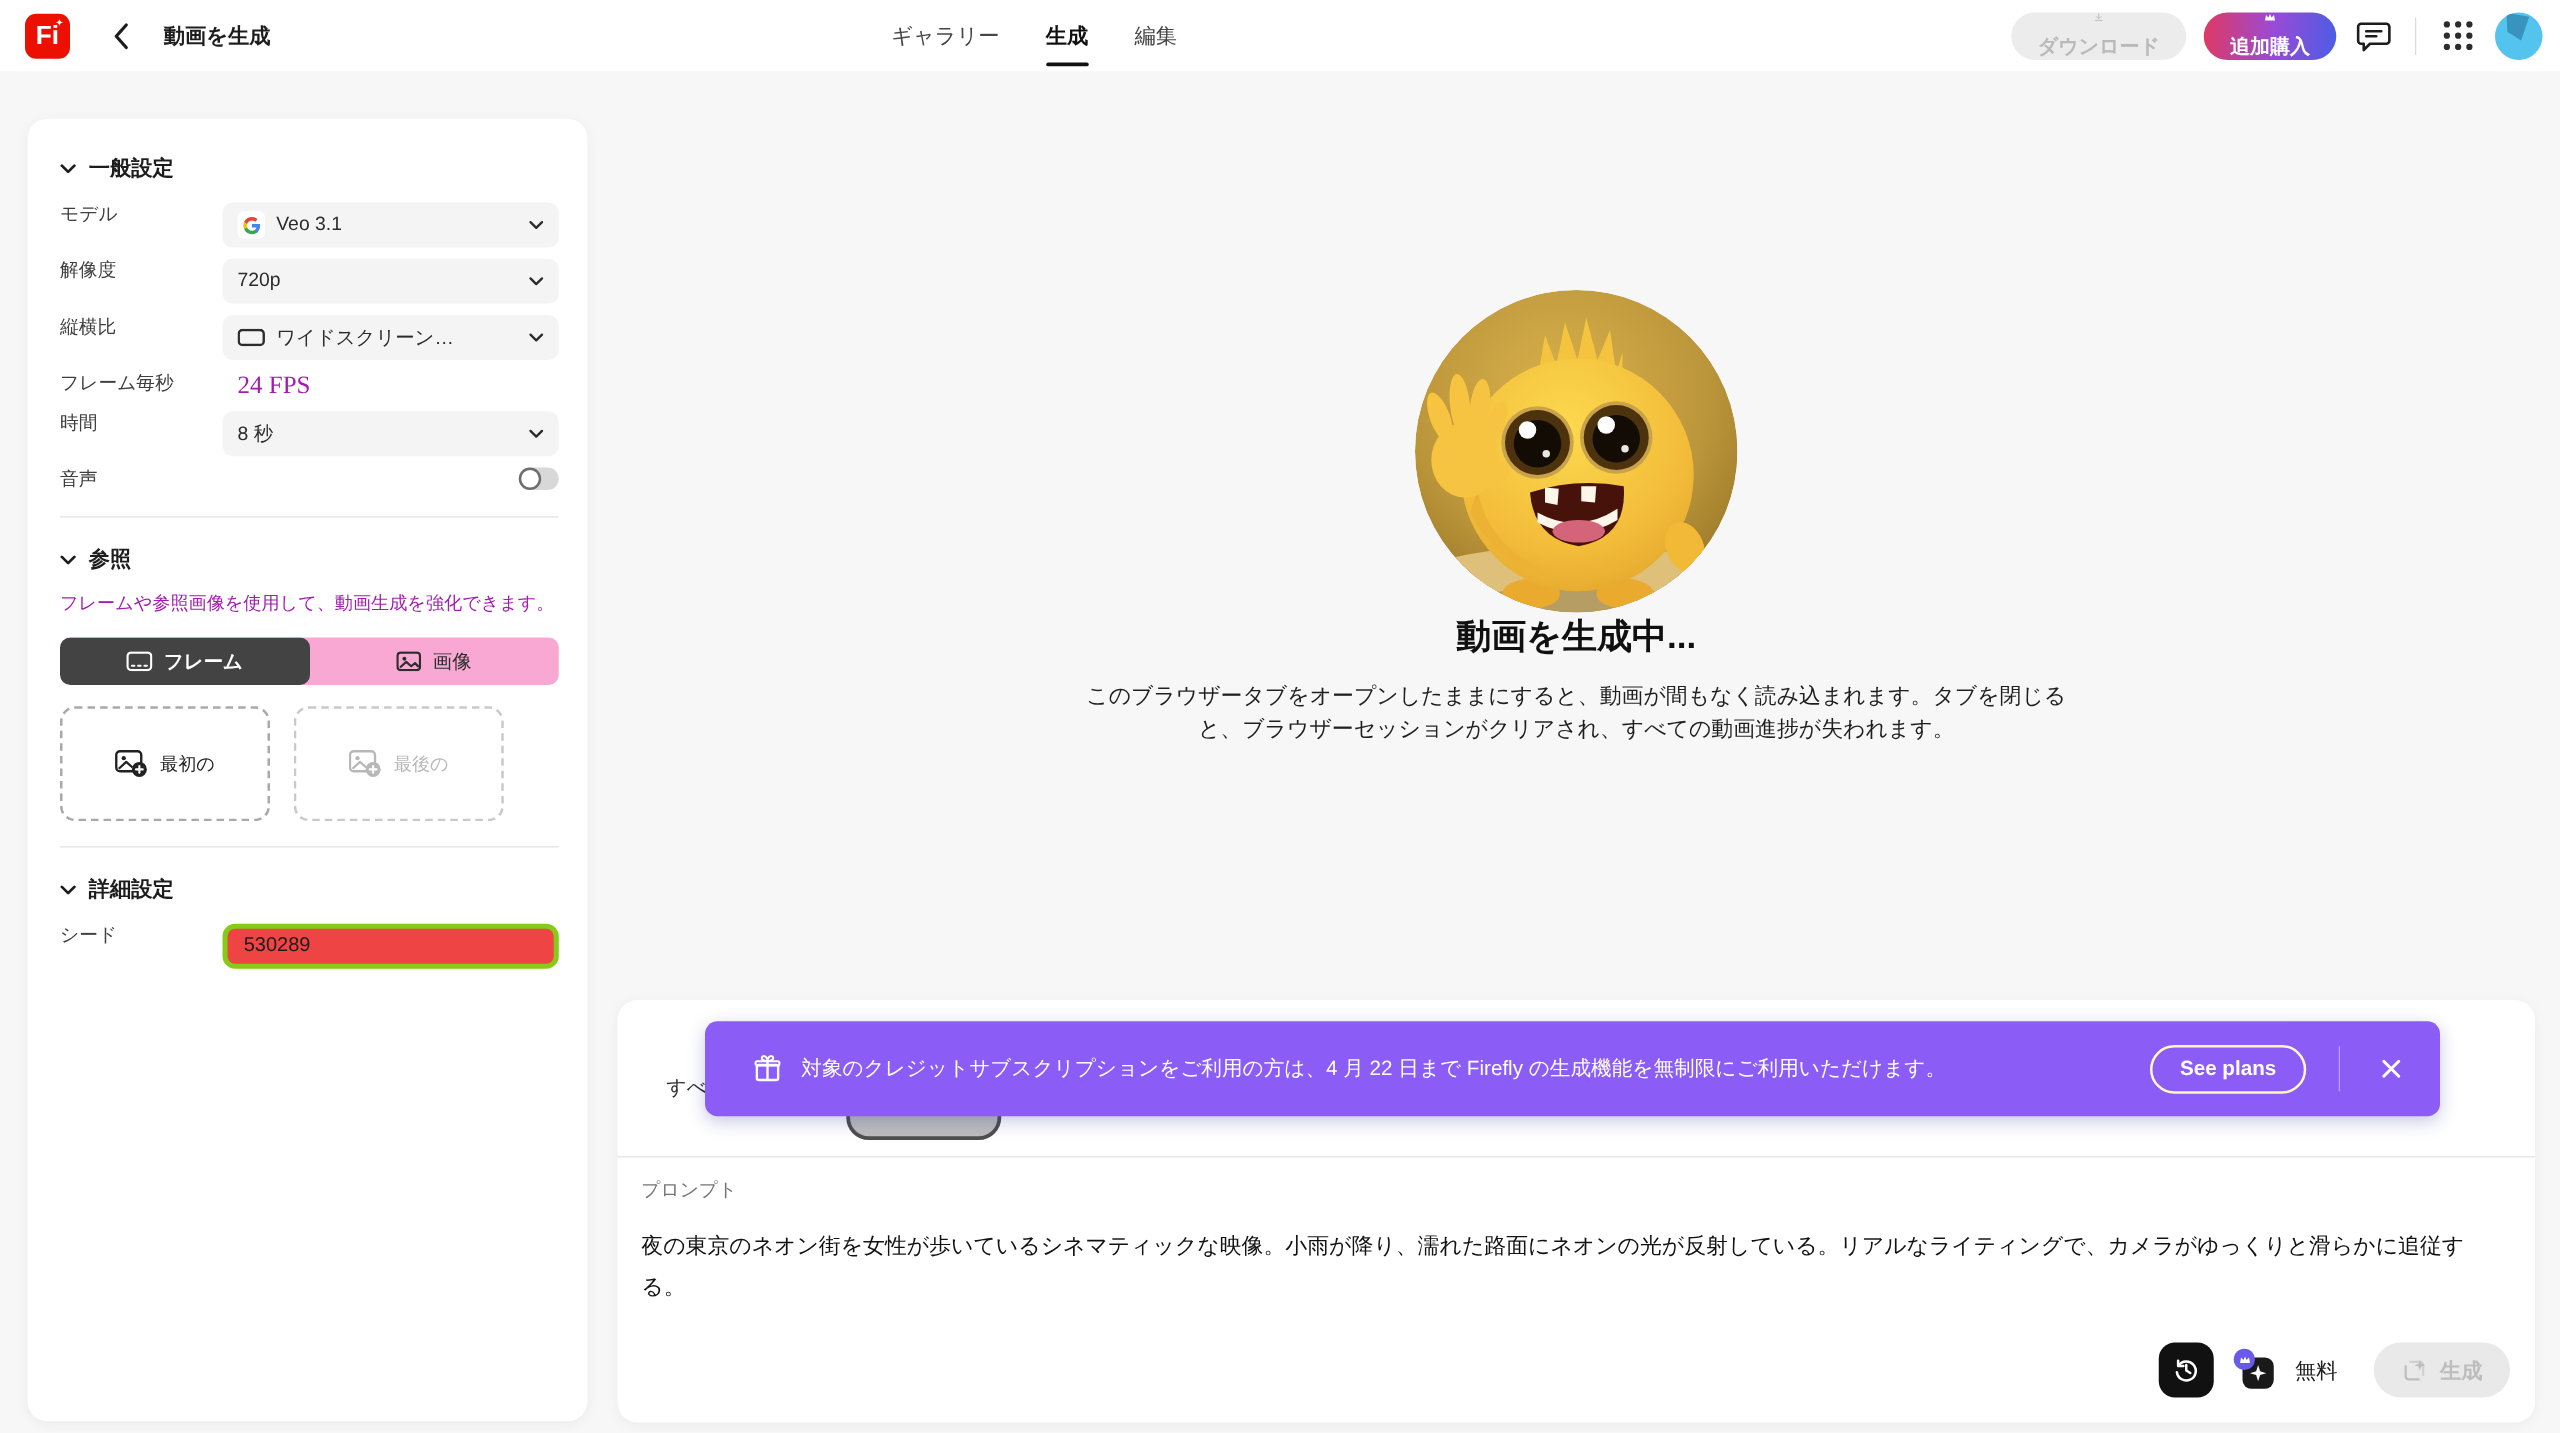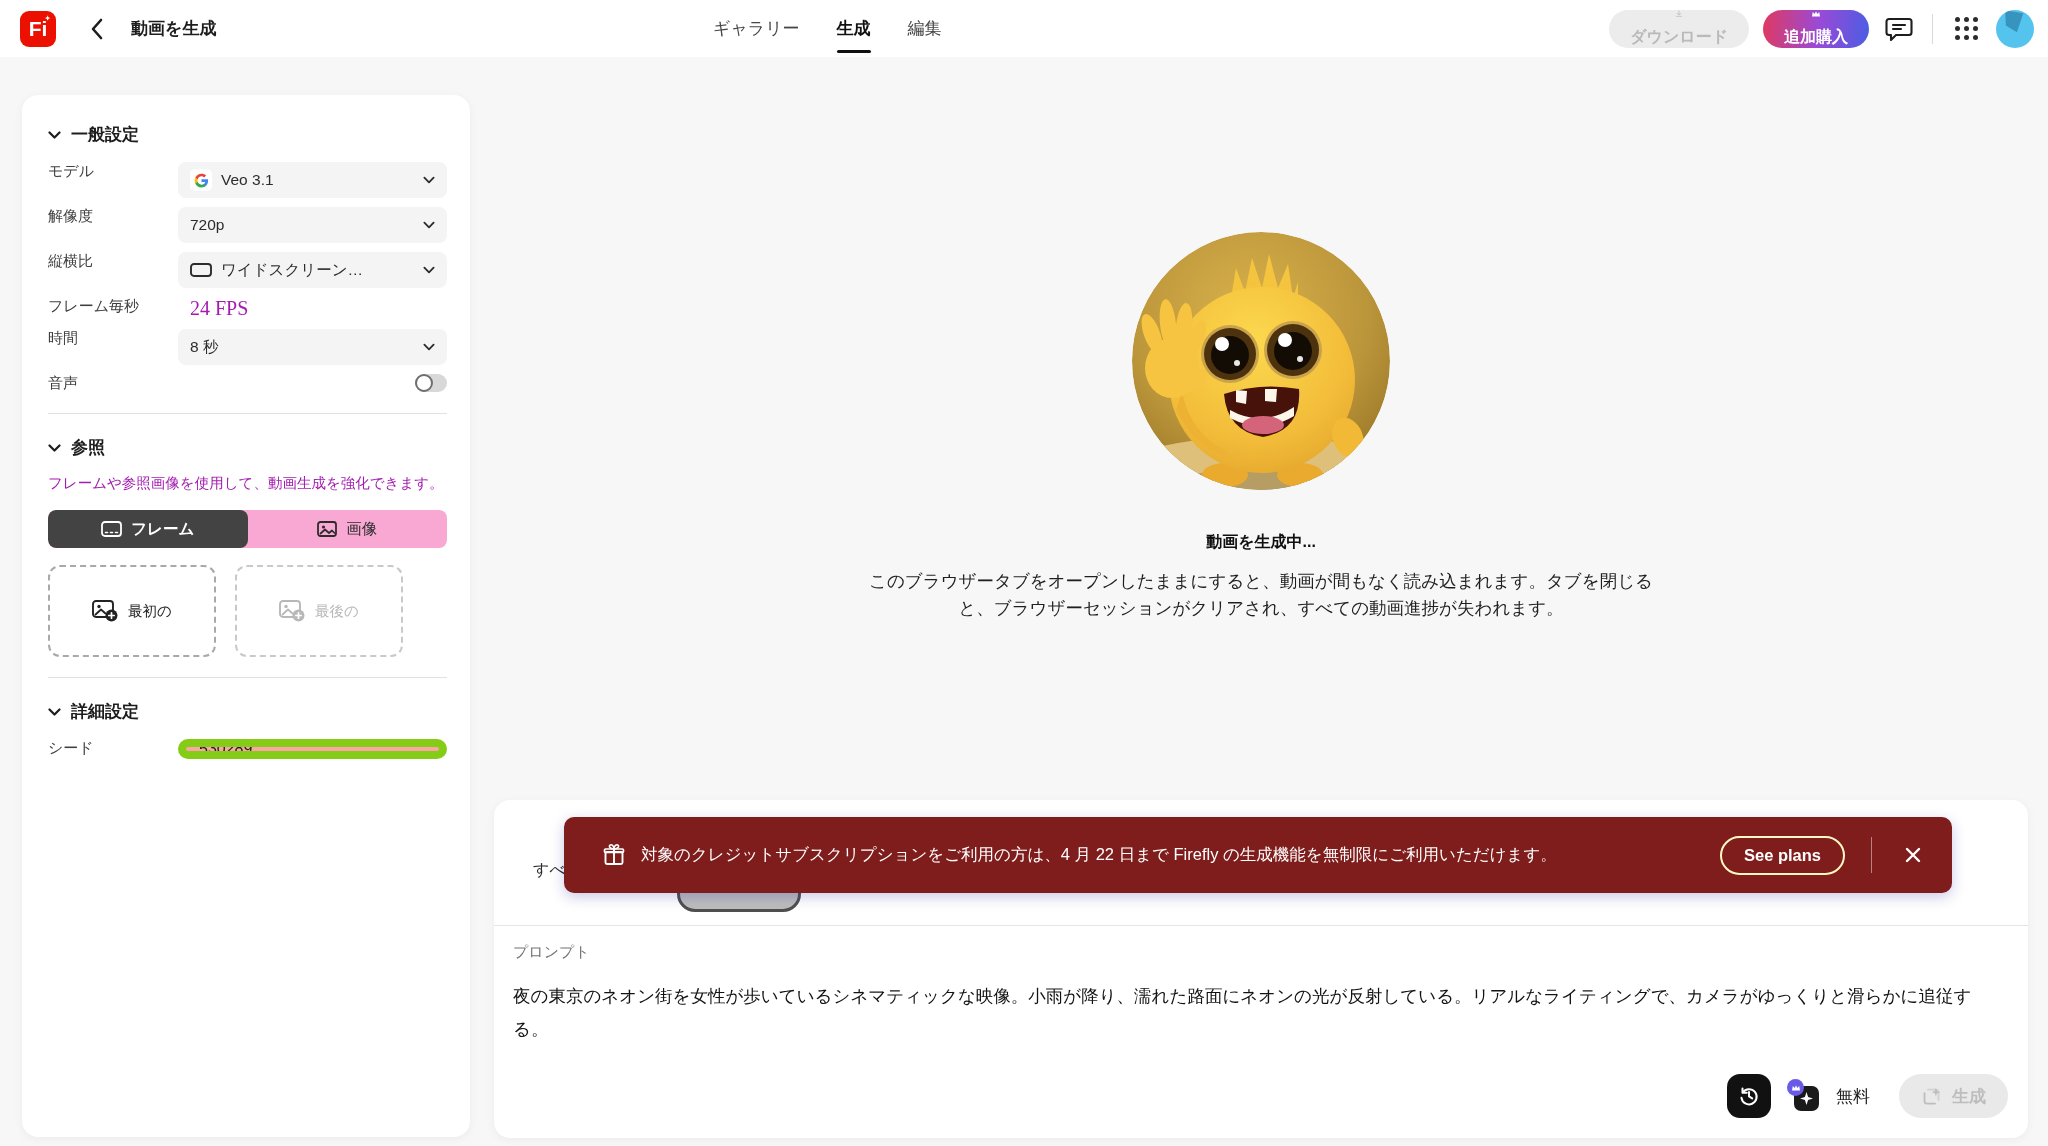--- a/index.html
+++ b/index.html
@@ -46,46 +46,46 @@
   .toggle{width:32px;height:18px;border-radius:9px;background:#d8d8d8;position:relative;cursor:pointer;}
   .toggle .knob{position:absolute;left:0px;top:0px;width:18px;height:18px;border-radius:50%;background:#fff;border:2px solid #6e6e6e;}
   .side-divider{border:none;border-top:1px solid #e2e2e2;margin:20px 0 22px 0;}
   .sec-desc{font-size:14.5px;color:#a21caf;line-height:21px;margin:-2px 0 16px 0;}
   .segmented{display:flex;height:38px;background:#f9a8d4;border-radius:8px;overflow:hidden;margin-bottom:17px;}
   .segment{flex:1;display:flex;align-items:center;justify-content:center;gap:9px;font-size:15.5px;color:#2c2c2c;cursor:pointer;}
   .segment.active{background:#434343;color:#fff;border-radius:8px;font-weight:600;}
   .upload-row{display:flex;gap:19px;}
   .upload-box{width:168px;height:92px;border:2px dashed #a9a9a9;border-radius:12px;display:flex;align-items:center;justify-content:center;gap:10px;font-size:14.5px;color:#222;cursor:pointer;background:#fff;}
   .upload-box.disabled{color:#b8b8b8;border-color:#c9c9c9;cursor:default;}
-  .seed-input{flex:1;height:20px;border:8px solid #84cc16;border-radius:10px;background:#fca5a5;font-size:16px;color:#1d1d1d;padding:0 13px;font-family:inherit;}
+  .seed-input{flex:1;height:36px;border:4px solid #84cc16;border-radius:10px;background:#ef4444;font-size:16px;color:#1d1d1d;padding:0 13px;font-family:inherit;}
 
   
   .main-area{position:absolute;left:474px;right:0;top:57px;display:flex;flex-direction:column;align-items:center;z-index:1;}
   .hero-circle{margin-top:175px;width:258px;height:258px;border-radius:50%;overflow:hidden;}
-  .status-title{margin-top:42px;font-size:16px;font-weight:bold;color:#101010;}
+  .status-title{font-size:28px;font-weight:bold;color:#101010;}
   .status-body{margin-top:15px;max-width:800px;text-align:center;font-size:17.5px;line-height:27px;color:#1f1f1f;}
 
   
   .bottom-panel{position:absolute;left:494px;top:800px;width:1534px;height:338px;background:#fff;border-radius:16px;box-shadow:0 2px 10px rgba(0,0,0,.05);z-index:2;}
   .filter-label{position:absolute;left:39px;top:60px;font-size:16px;color:#2c2c2c;}
   .hidden-pill{position:absolute;left:183px;top:58px;width:124px;height:54px;border-radius:18px;border:3px solid #4f4f4f;background:#bdbdbd;}
   .panel-divider{position:absolute;left:0;right:0;top:125px;border:none;border-top:1px solid #e4e4e4;}
   .prompt-wrap{position:absolute;left:19px;right:22px;top:143px;}
   .prompt-label{font-size:15px;color:#757575;}
   .prompt-text{margin-top:18px;font-size:17.5px;line-height:33px;color:#121212;}
   .panel-footer{position:absolute;right:20px;bottom:20px;display:flex;align-items:center;}
   .history-btn{width:44px;height:44px;border-radius:13px;background:#111;border:none;display:flex;align-items:center;justify-content:center;cursor:pointer;}
   .premium-ind{position:relative;width:32px;height:34px;margin-left:16px;}
   .premium-ind .sq{position:absolute;right:0;bottom:2px;width:25px;height:25px;background:#1a1a1a;border-radius:7px;display:flex;align-items:center;justify-content:center;}
   .premium-ind .badge{position:absolute;left:0;top:0;width:17px;height:17px;border-radius:50%;background:#6a5ae8;display:flex;align-items:center;justify-content:center;}
   .free-label{margin-left:17px;font-size:17px;color:#1d1d1d;}
   .generate-btn{margin-left:29px;height:44px;border-radius:22px;background:#e9e9e9;color:#bdbdbd;border:none;font-size:17px;font-weight:600;display:flex;align-items:center;gap:10px;padding:0 22px;cursor:default;font-family:inherit;}
 
   
-  .banner{position:absolute;left:564px;top:817px;width:1388px;height:76px;border-radius:10px;background:#7f1d1d;color:#fff;display:flex;align-items:center;padding:0 22px 0 38px;z-index:5;box-shadow:0 4px 14px rgba(40,45,160,.25);}
+  .banner{position:absolute;left:564px;top:817px;width:1388px;height:76px;border-radius:10px;background:#8b5cf6;color:#fff;display:flex;align-items:center;padding:0 22px 0 38px;z-index:5;box-shadow:0 4px 14px rgba(40,45,160,.25);}
   .banner-text{margin-left:15px;font-size:16.5px;flex:1;}
   .see-plans{height:39px;border-radius:20px;border:2px solid #fef9c3;background:transparent;color:#fff;font-size:16.5px;font-weight:bold;padding:0 22px;cursor:pointer;font-family:inherit;}
   .banner-divider{width:1px;height:36px;background:rgba(255,255,255,.45);margin:0 24px 0 26px;}
   .banner-close{background:none;border:none;width:34px;height:34px;display:flex;align-items:center;justify-content:center;cursor:pointer;}
 </style>
 </head>
 <body>
 
 <header class="topbar">
   <div class="topbar-left">

